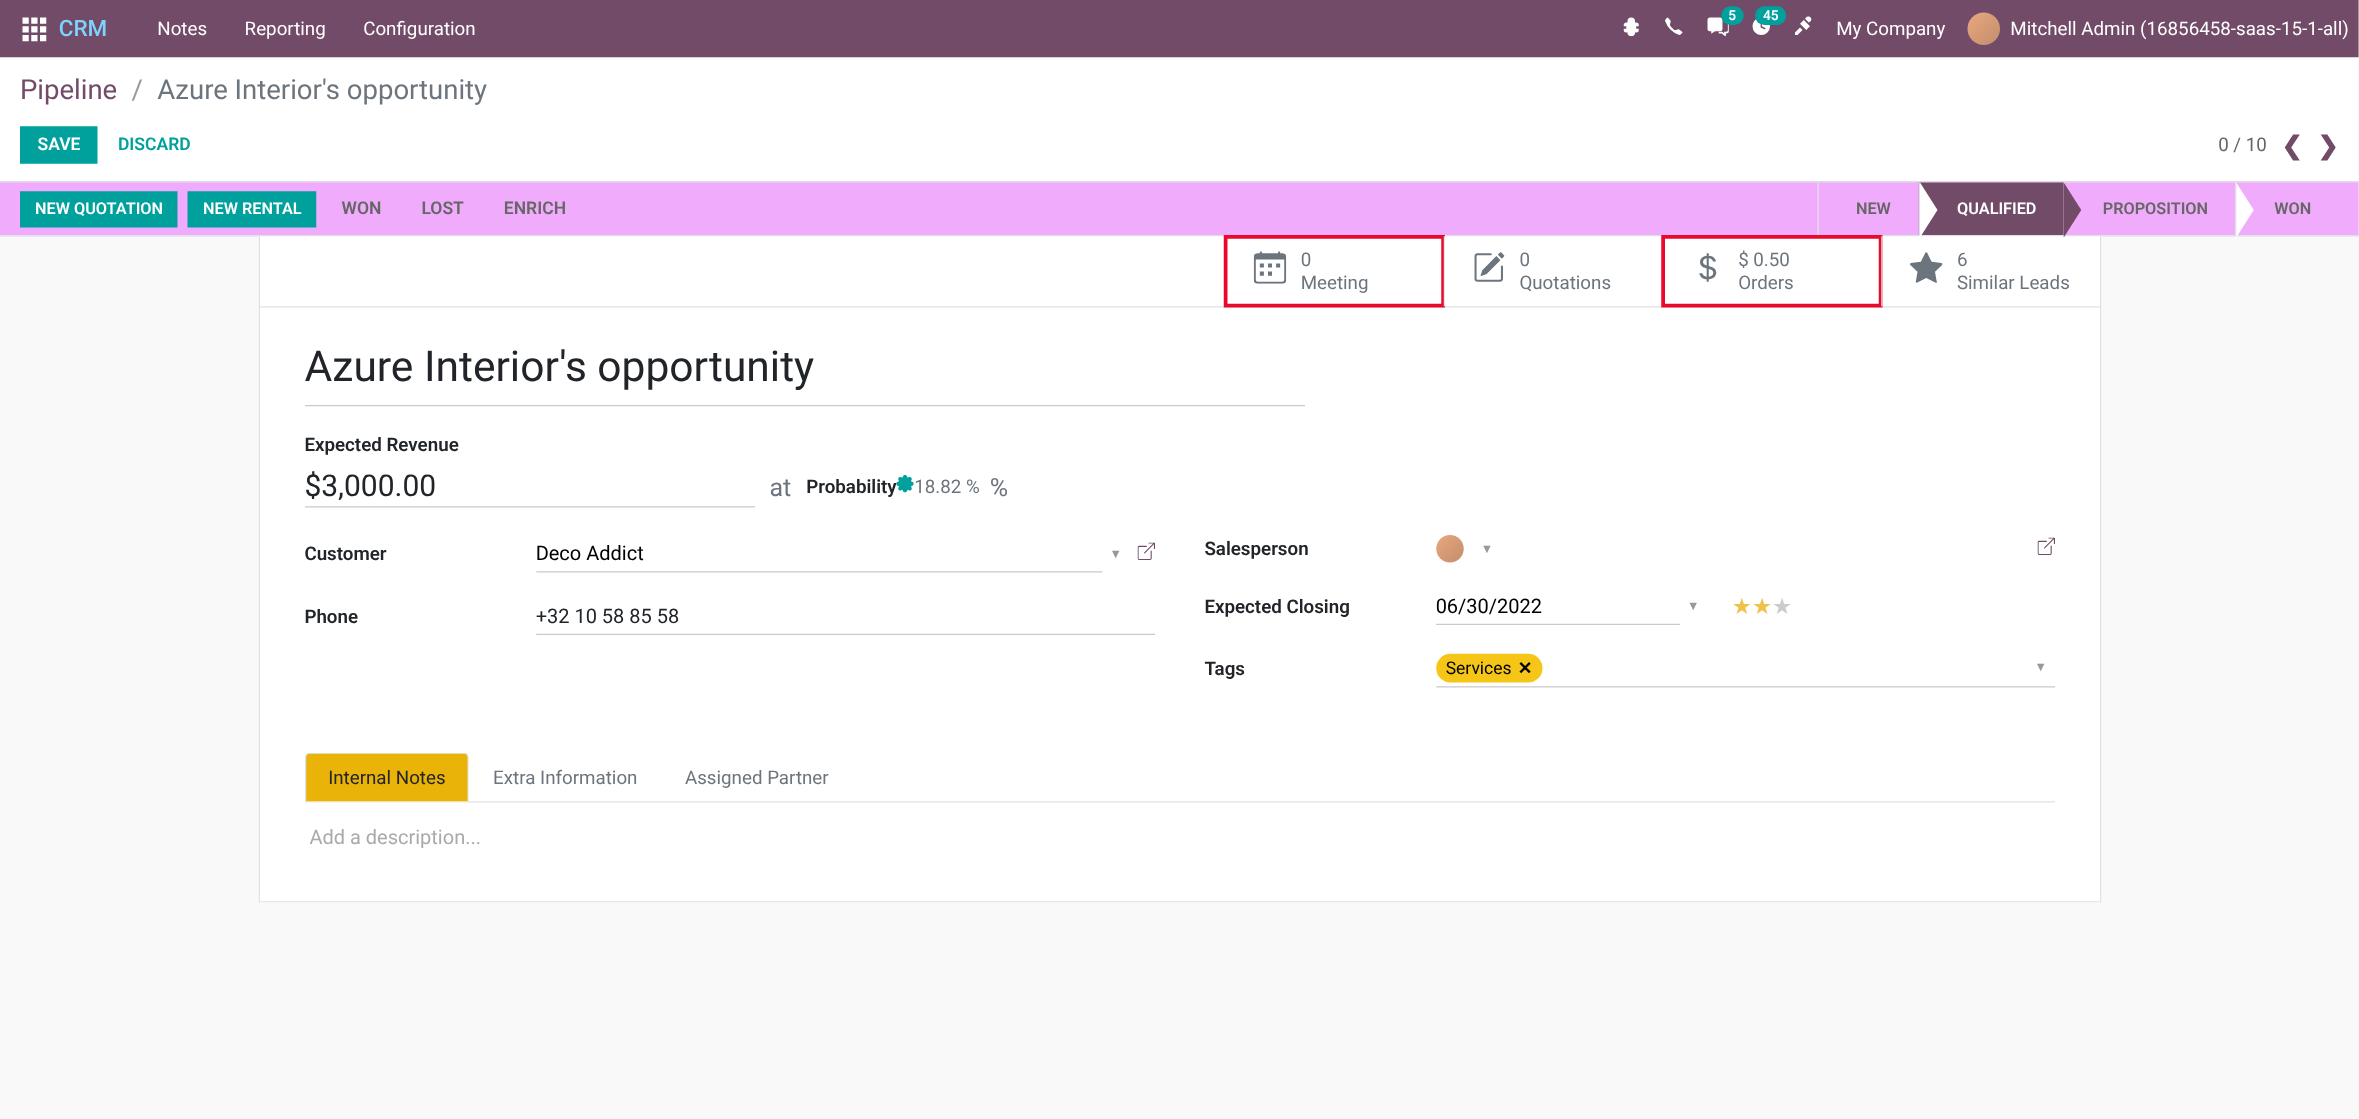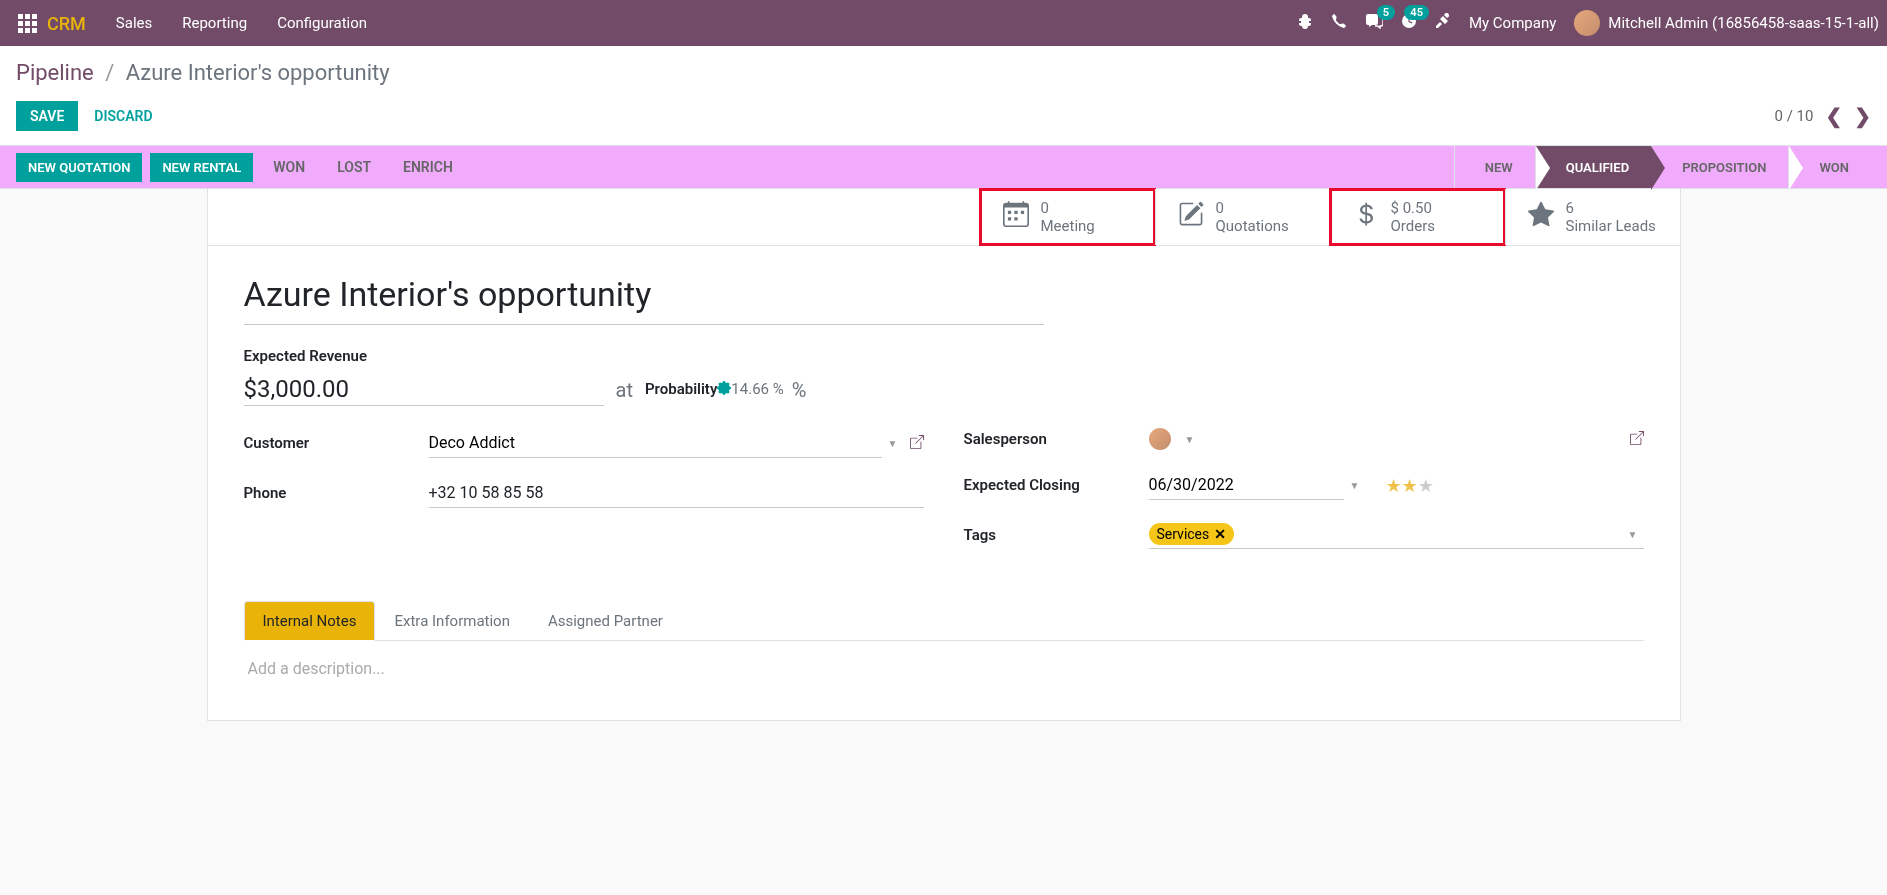--- a/index.html
+++ b/index.html
@@ -2,21 +2,21 @@
 <html><head>
   <meta charset="utf-8">
   <style>
     * { margin: 0; padding: 0; box-sizing: border-box; font-family: -apple-system, BlinkMacSystemFont, "Segoe UI", Roboto, sans-serif; }
     body { background: #f9f9f9; }
     
     
     .navbar { background: #714B67; color: #fff; height: 46px; display: flex; align-items: center; padding: 0 8px; }
     .nav-apps { display: grid; grid-template-columns: repeat(3, 5px); grid-template-rows: repeat(3, 5px); gap: 2px; margin: 0 10px; cursor: pointer; }
     .nav-apps span { background: #fff; width: 5px; height: 5px; }
-    .nav-brand { font-size: 18px; font-weight: 500; margin-right: 30px; color: #eab308; }
+    .nav-brand { font-size: 18px; font-weight: 500; margin-right: 40px; color: #7dd3fc; }
     .nav-menu { display: flex; gap: 30px; }
     .nav-menu-item { color: #fff; font-size: 15px; cursor: pointer; }
     .nav-right { margin-left: auto; display: flex; align-items: center; gap: 18px; }
     .nav-icon { position: relative; cursor: pointer; color: #fff; font-size: 16px; }
     .badge { position: absolute; top: -8px; right: -12px; background: #00A09D; color: #fff; font-size: 11px; border-radius: 10px; padding: 1px 6px; font-weight: 600; }
     .nav-company { font-size: 15px; color: #fff; }
     .nav-user { display: flex; align-items: center; gap: 8px; font-size: 15px; }
     .avatar { width: 26px; height: 26px; border-radius: 50%; background: linear-gradient(135deg,#e8a87c,#c38d6e); }
     
     
@@ -108,21 +108,21 @@
       <span></span>
       <span></span>
       <span></span>
       <span></span>
       <span></span>
       <span></span>
       <span></span>
   </div>
   <div class="nav-brand">CRM</div>
   <div class="nav-menu">
-    <div class="nav-menu-item">Sales</div>
+    <div class="nav-menu-item">Notes</div>
     <div class="nav-menu-item">Reporting</div>
     <div class="nav-menu-item">Configuration</div>
   </div>
   <div class="nav-right">
     <div class="nav-icon">
       <svg width="16" height="16" viewBox="0 0 16 16" fill="currentColor">
           <path d="M8 1a3 3 0 0 1 3 3v1h1a2 2 0 0 1 2 2v1h-2v2h2v1a2 2 0 0 1-2 2h-1a3 3 0 0 1-6 0H4a2 2 0 0 1-2-2v-1h2V8H2V7a2 2 0 0 1 2-2h1V4a3 3 0 0 1 3-3z"></path>
         </svg>
     </div>
     <div class="nav-icon">
@@ -251,21 +251,21 @@
         <span class="at-label">at</span>
         <div class="field-group">
           <div class="prob-meta">
             <span class="field-label" style="margin:0">Probability</span>
             <span class="gear-small">
               <svg width="14" height="14" viewBox="0 0 16 16" fill="currentColor">
                   <path d="M8 4.754a3.246 3.246 0 1 0 0 6.492 3.246 3.246 0 0 0 0-6.492z"></path>
                   <path d="M9.796 1.343c-.527-1.79-3.065-1.79-3.592 0l-.094.319a.873.873 0 0 1-1.255.52l-.292-.16c-1.64-.892-3.433.902-2.54 2.541l.159.292a.873.873 0 0 1-.52 1.255l-.319.094c-1.79.527-1.79 3.065 0 3.592l.319.094a.873.873 0 0 1 .52 1.255l-.16.292c-.892 1.64.901 3.434 2.541 2.54l.292-.159a.873.873 0 0 1 1.255.52l.094.319c.527 1.79 3.065 1.79 3.592 0l.094-.319a.873.873 0 0 1 1.255-.52l.292.16c1.64.893 3.434-.902 2.54-2.541l-.159-.292a.873.873 0 0 1 .52-1.255l.319-.094c1.79-.527 1.79-3.065 0-3.592l-.319-.094a.873.873 0 0 1-.52-1.255l.16-.292c.893-1.64-.902-3.433-2.541-2.54l-.292.159a.873.873 0 0 1-1.255-.52l-.094-.319z"></path>
                 </svg>
             </span>
-            <span>14.66 %</span>
+            <span>18.82 %</span>
           </div>
         </div>
         <span class="pct-label">%</span>
       </div>
       
       <div class="two-col">
         <div class="col">
           <div class="form-row">
             <span class="field-label">Customer</span>
             <div class="m2o-wrap">

